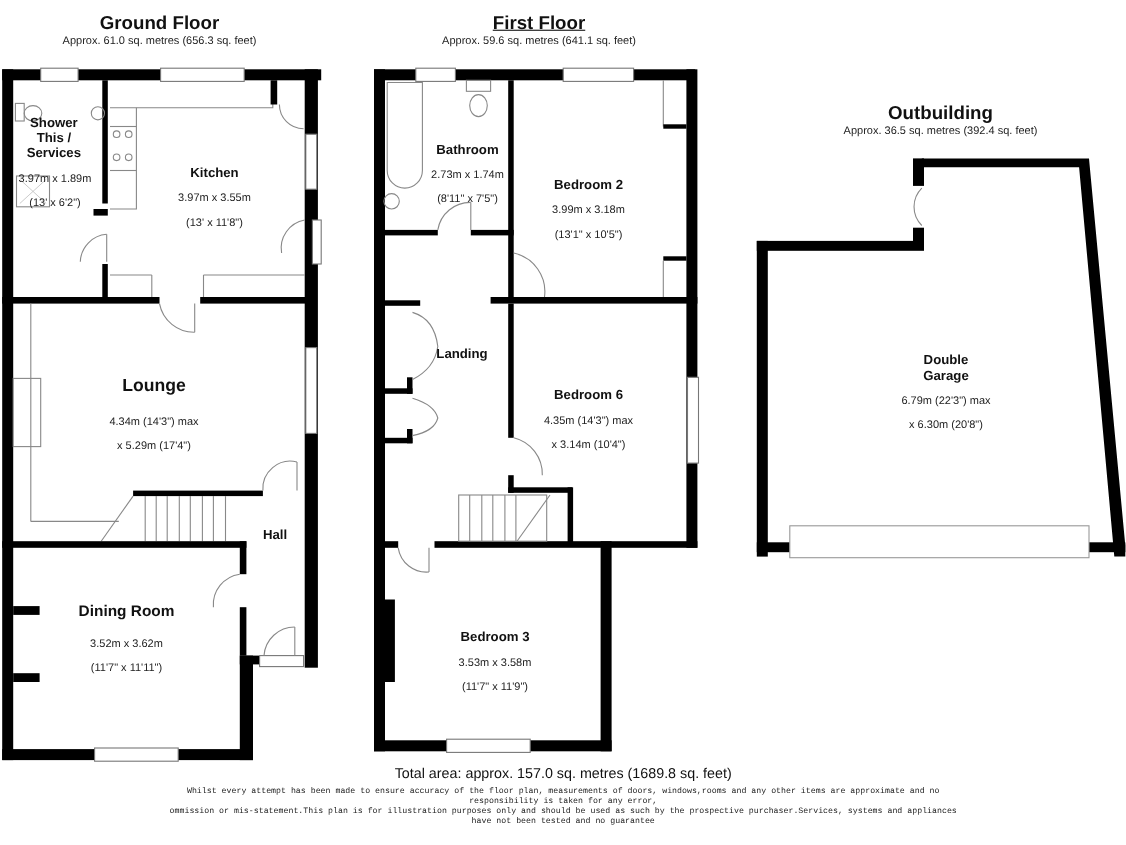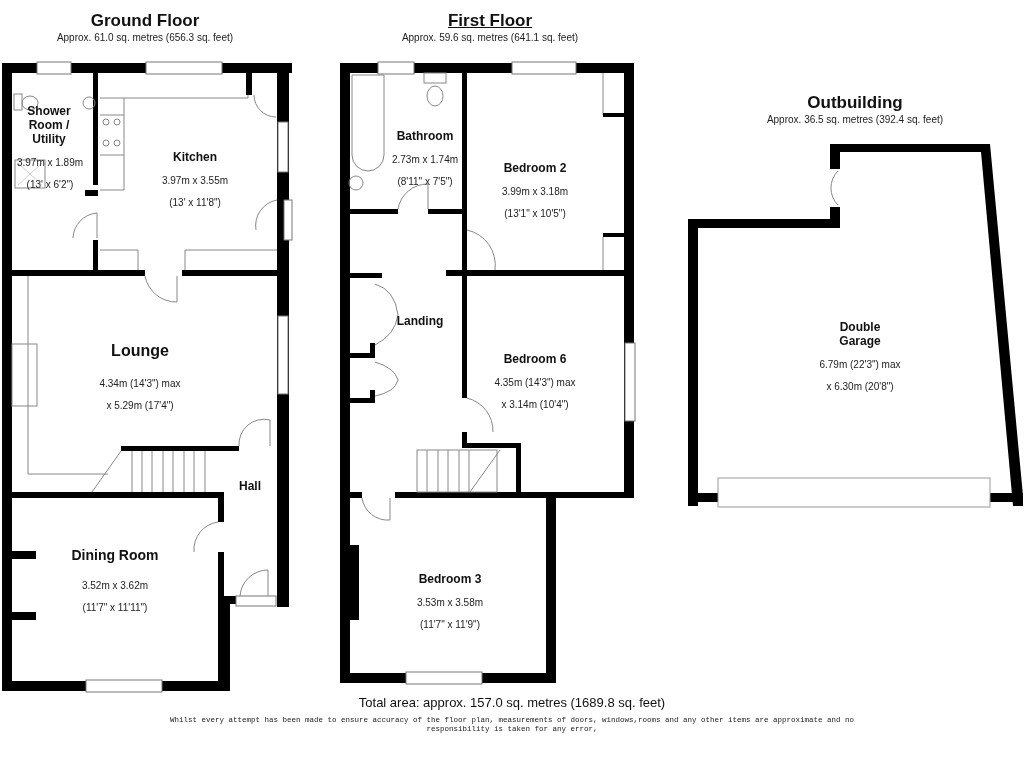--- a/index.html
+++ b/index.html
@@ -185,22 +185,22 @@
     <rect x="688" y="219" width="152" height="9" fill="#000"></rect>
     <rect x="688" y="219" width="10" height="287" fill="#000"></rect>
     <rect x="688" y="493" width="30" height="9" fill="#000"></rect>
     <rect x="990" y="493" width="33" height="9" fill="#000"></rect>
     <rect x="718" y="478" width="272" height="29" fill="#fff" stroke="#999"></rect>
   </g>
 </svg>
 
 <div class="room-name" style="left:8px;width:82px;top:104px;">
   <div>Shower</div>
-  <div>Room /</div>
-  <div>Utility</div>
+  <div>This /</div>
+  <div>Services</div>
 </div>
 <div class="room-dim" style="left:8px;width:84px;top:146px;">
   <div>3.97m x 1.89m</div>
   <div>(13' x 6'2")</div>
 </div>
 
 <div class="room-name" style="left:130px;width:130px;top:150px;">Kitchen</div>
 <div class="room-dim" style="left:130px;width:130px;top:164px;">
   <div>3.97m x 3.55m</div>
   <div>(13' x 11'8")</div>
@@ -251,13 +251,14 @@
   <div>Garage</div>
 </div>
 <div class="room-dim" style="left:800px;width:120px;top:348px;">
   <div>6.79m (22'3") max</div>
   <div>x 6.30m (20'8")</div>
 </div>
 
 <div class="total">Total area: approx. 157.0 sq. metres (1689.8 sq. feet)</div>
 <div class="disclaimer">
   <div>Whilst every attempt has been made to ensure accuracy of the floor plan, measurements of doors, windows,rooms and any other items are approximate and no responsibility is taken for any error,</div>
+  <div>ommission or mis-statement.This plan is for illustration purposes only and should be used as such by the prospective purchaser.Services, systems and appliances have not been tested and no guarantee</div>
 </div>
 
 </body></html>

